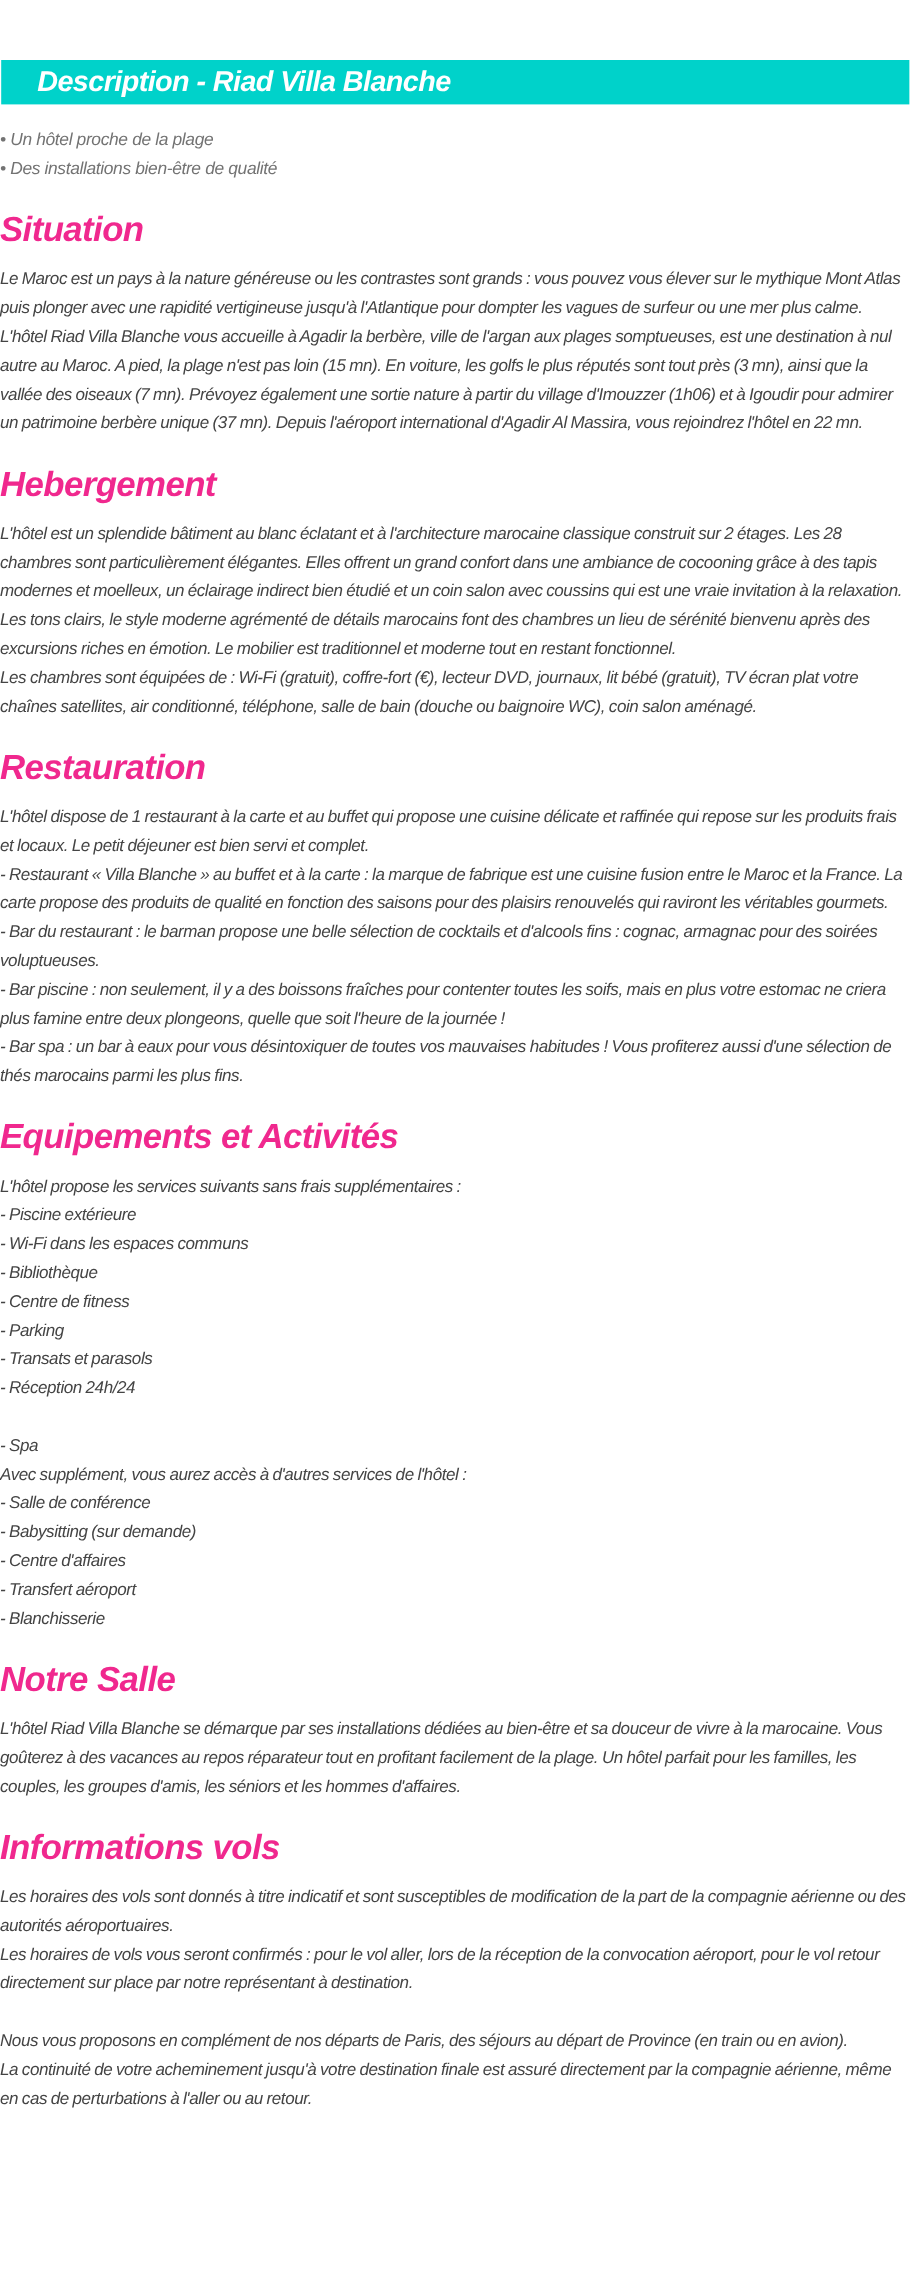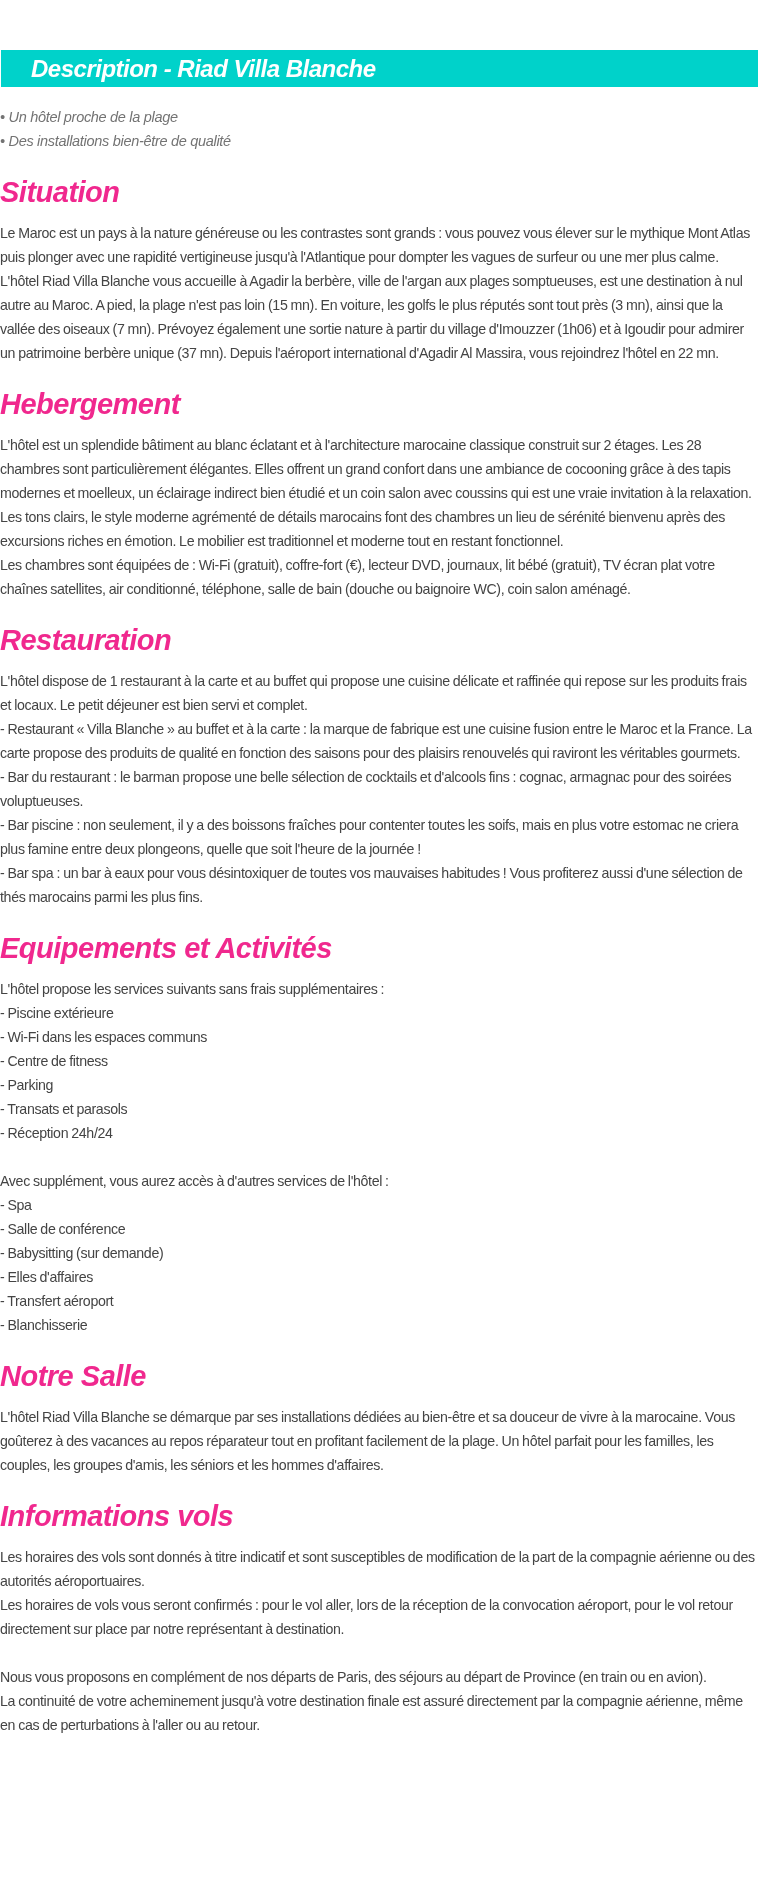--- a/index.html
+++ b/index.html
@@ -57,20 +57,21 @@
       font-size: 29px;
       font-style: italic;
       font-weight: bold;
       color: #F0288E;
       letter-spacing: -0.5px;
       line-height: 30px;
     }
     .section p {
       margin: 0;
       font-size: 14.2px;
+      font-style: italic;
       line-height: 24px;
       color: #444444;
       letter-spacing: -0.35px;
       word-spacing: -0.5px;
     }
     .section .line {
       display: block;
     }
     .section .blank {
       display: block;
@@ -114,30 +115,31 @@
       <span class="line">- Bar spa : un bar à eaux pour vous désintoxiquer de toutes vos mauvaises habitudes ! Vous profiterez aussi d'une sélection de thés marocains parmi les plus fins.</span>
     </p>
   </section>
 
   <section class="section">
     <h2>Equipements et Activités</h2>
     <p>
       <span class="line">L'hôtel propose les services suivants sans frais supplémentaires :</span>
       <span class="line">- Piscine extérieure</span>
       <span class="line">- Wi-Fi dans les espaces communs</span>
+      <span class="line">- Bibliothèque</span>
       <span class="line">- Centre de fitness</span>
       <span class="line">- Parking</span>
       <span class="line">- Transats et parasols</span>
       <span class="line">- Réception 24h/24</span>
       <span class="blank"></span>
+      <span class="line">- Spa</span>
       <span class="line">Avec supplément, vous aurez accès à d'autres services de l'hôtel :</span>
-      <span class="line">- Spa</span>
       <span class="line">- Salle de conférence</span>
       <span class="line">- Babysitting (sur demande)</span>
-      <span class="line">- Elles d'affaires</span>
+      <span class="line">- Centre d'affaires</span>
       <span class="line">- Transfert aéroport</span>
       <span class="line">- Blanchisserie</span>
     </p>
   </section>
 
   <section class="section">
     <h2>Notre Salle</h2>
     <p>L'hôtel Riad Villa Blanche se démarque par ses installations dédiées au bien-être et sa douceur de vivre à la marocaine. Vous goûterez à des vacances au repos réparateur tout en profitant facilement de la plage. Un hôtel parfait pour les familles, les couples, les groupes d'amis, les séniors et les hommes d'affaires.</p>
   </section>
 

